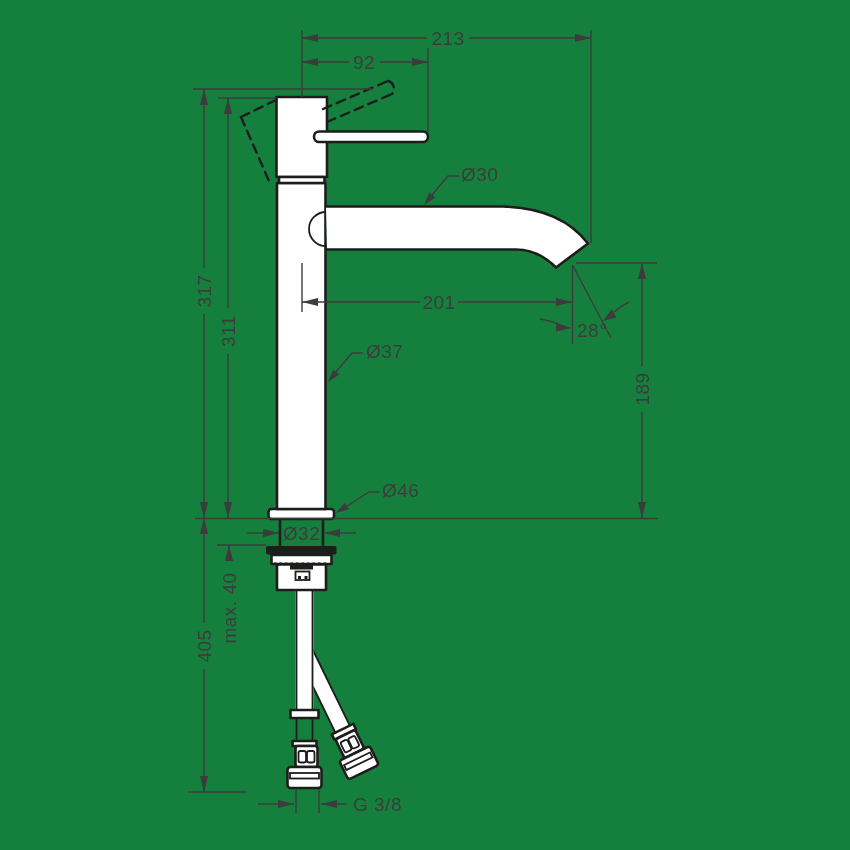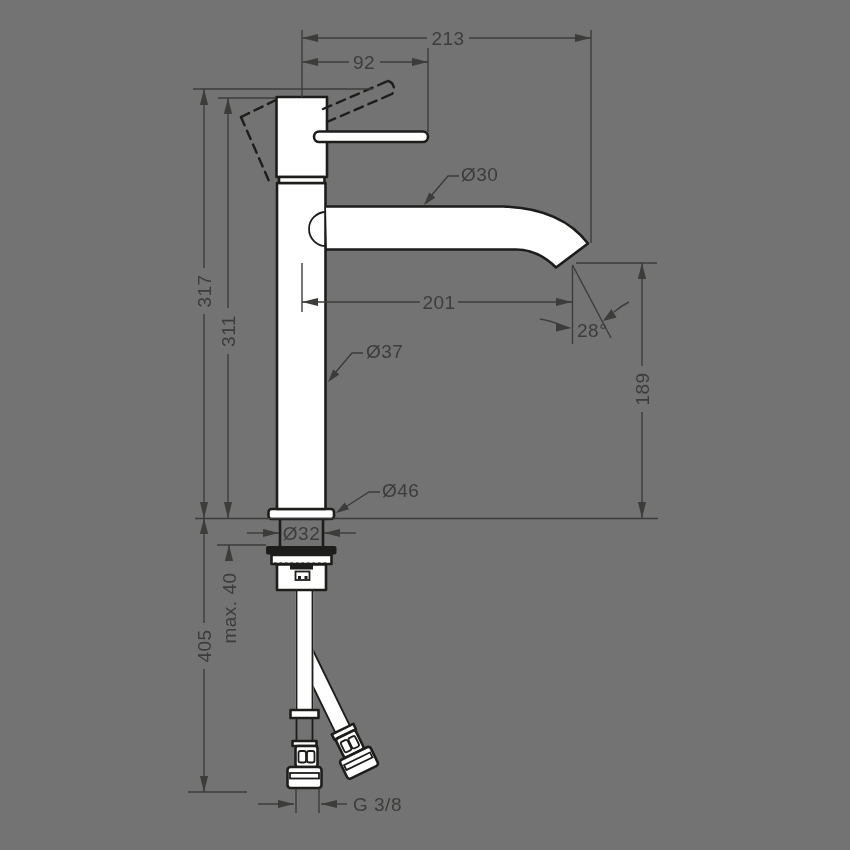--- a/index.html
+++ b/index.html
@@ -1,19 +1,19 @@
 <!DOCTYPE html>
 <html><head>
 <meta charset="utf-8">
 <style>
   html,body{margin:0;padding:0;background:#ffffff;}
   .canvas{
     position:relative;
     width:850px;height:850px;
-    background:#737373;
+    background:#15803d;
     overflow:hidden;
   }
   svg text{
     font-family:"Liberation Sans","DejaVu Sans",sans-serif;
     font-size:19px;
     letter-spacing:0.5px;
     fill:#3c3c3b;
   }
   .obj{stroke:#1d1d1b;fill:none;stroke-width:2.6;stroke-linecap:round;stroke-linejoin:round;}
   .objfill{stroke:#1d1d1b;fill:#ffffff;stroke-width:2.6;stroke-linejoin:round;}

